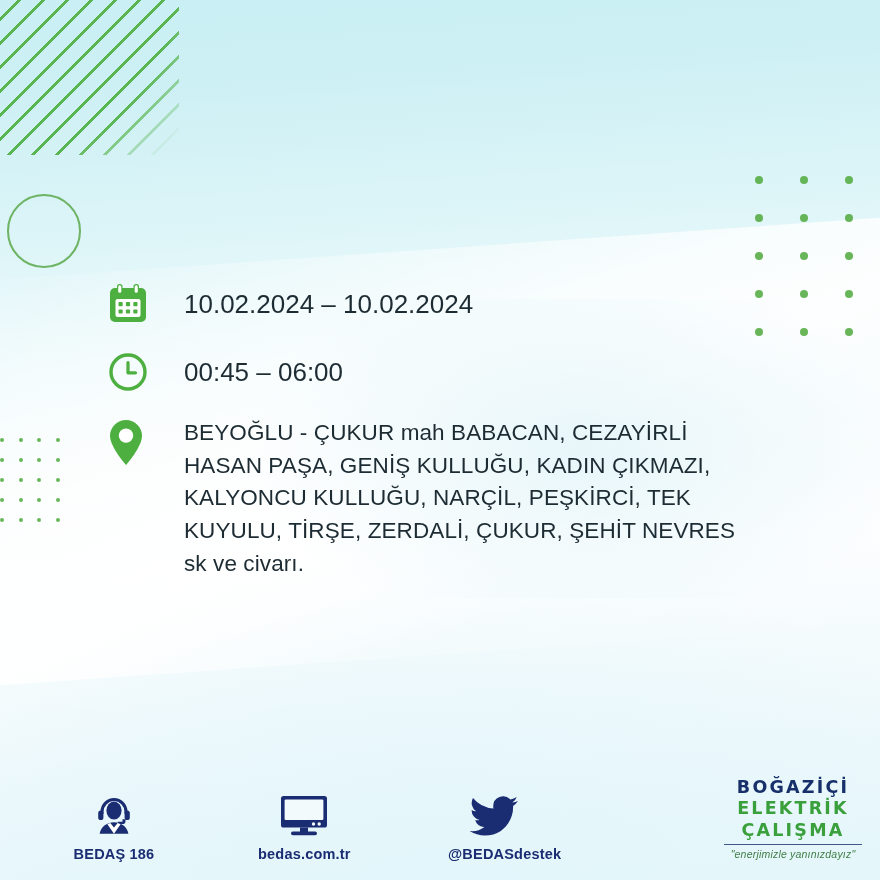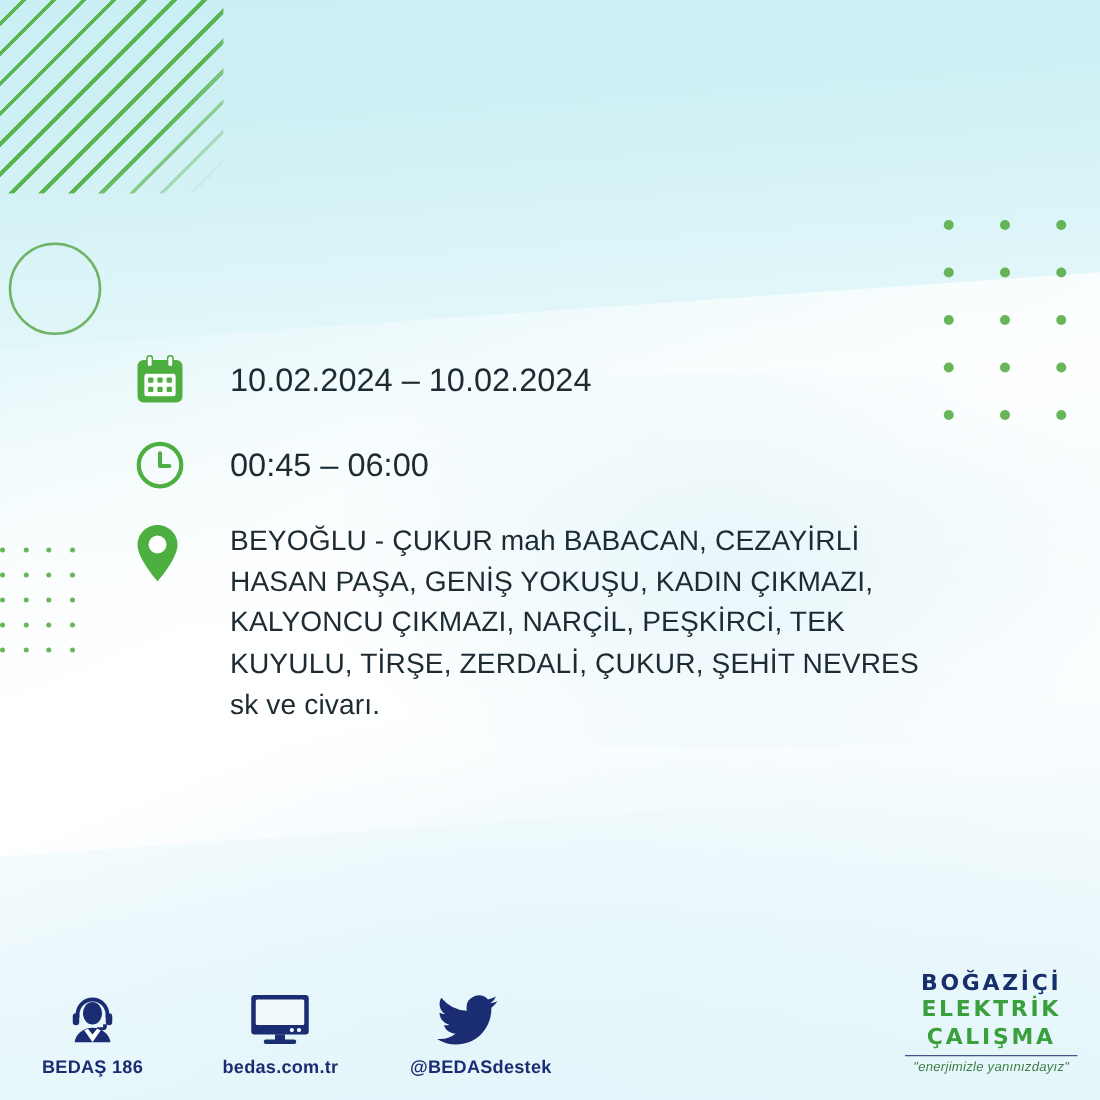--- a/index.html
+++ b/index.html
@@ -170,20 +170,21 @@
     left: 28px;
     bottom: 18px;
     display: flex;
     align-items: flex-end;
     gap: 58px;
   }
   .f-item {
     width: 92px;
     text-align: center;
     color: #1b2d72;
+    margin-left: 40px;
   }
   .f-item .f-ico {
     height: 46px;
     display: flex;
     align-items: flex-end;
     justify-content: center;
   }
   .f-item .f-label {
     margin-top: 9px;
     font-size: 14.5px;
@@ -311,21 +312,21 @@
     </div>
 
 
     <div class="row" id="row-addr">
       <div class="ico">
         <svg width="36" height="48" viewBox="0 0 36 48" aria-hidden="true">
           <path d="M18 1 C9.2 1 2 8.1 2 16.8 C2 28.2 18 46 18 46 C18 46 34 28.2 34 16.8 C34 8.1 26.8 1 18 1 Z" fill="#4caf3f"></path>
           <circle cx="18" cy="16.6" r="7.2" fill="#ffffff"></circle>
         </svg>
       </div>
-      <div class="txt">BEYOĞLU - ÇUKUR mah BABACAN, CEZAYİRLİ HASAN PAŞA, GENİŞ YOKUŞU, KADIN ÇIKMAZI, KALYONCU ÇIKMAZI, NARÇİL, PEŞKİRCİ, TEK KUYULU, TİRŞE, ZERDALİ, ÇUKUR, ŞEHİT NEVRES sk ve civarı.</div>
+      <div class="txt">BEYOĞLU - ÇUKUR mah BABACAN, CEZAYİRLİ HASAN PAŞA, GENİŞ KULLUĞU, KADIN ÇIKMAZI, KALYONCU KULLUĞU, NARÇİL, PEŞKİRCİ, TEK KUYULU, TİRŞE, ZERDALİ, ÇUKUR, ŞEHİT NEVRES sk ve civarı.</div>
     </div>
 
   </div>
 
   <div class="footer">
 
     <div class="f-item">
       <div class="f-ico">
         <svg width="46" height="44" viewBox="0 0 46 44" aria-hidden="true">
           <g fill="#1b2d72">

